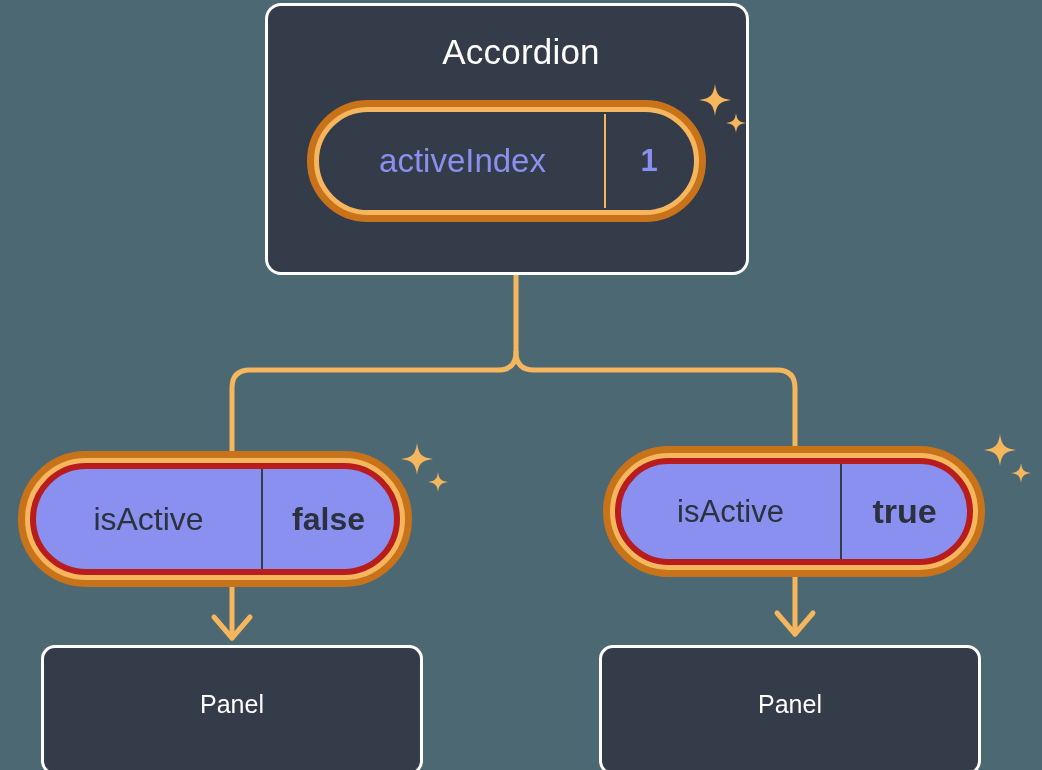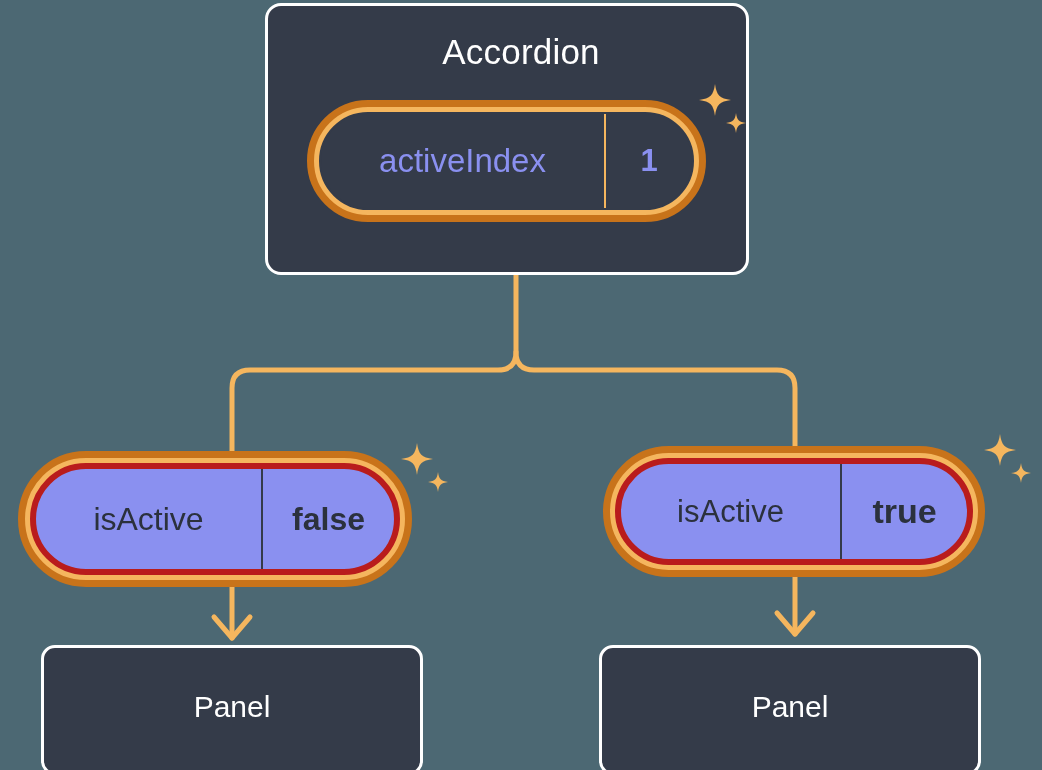--- a/index.html
+++ b/index.html
@@ -71,21 +71,21 @@
     top: 645px;
   }
   #panel-left  { left: 41px;  }
   #panel-right { left: 599px; }
   .panel-label {
     position: absolute;
     left: 0; right: 0;
     top: 42px;
     text-align: center;
     color: #ffffff;
-    font-size: 30px;
+    font-size: 25px;
     font-weight: 400;
     white-space: nowrap;
   }
 
   
   .pill-outer {
     position: absolute;
     box-sizing: border-box;
     border: 7px solid #c8731a;          
     border-radius: 999px;

